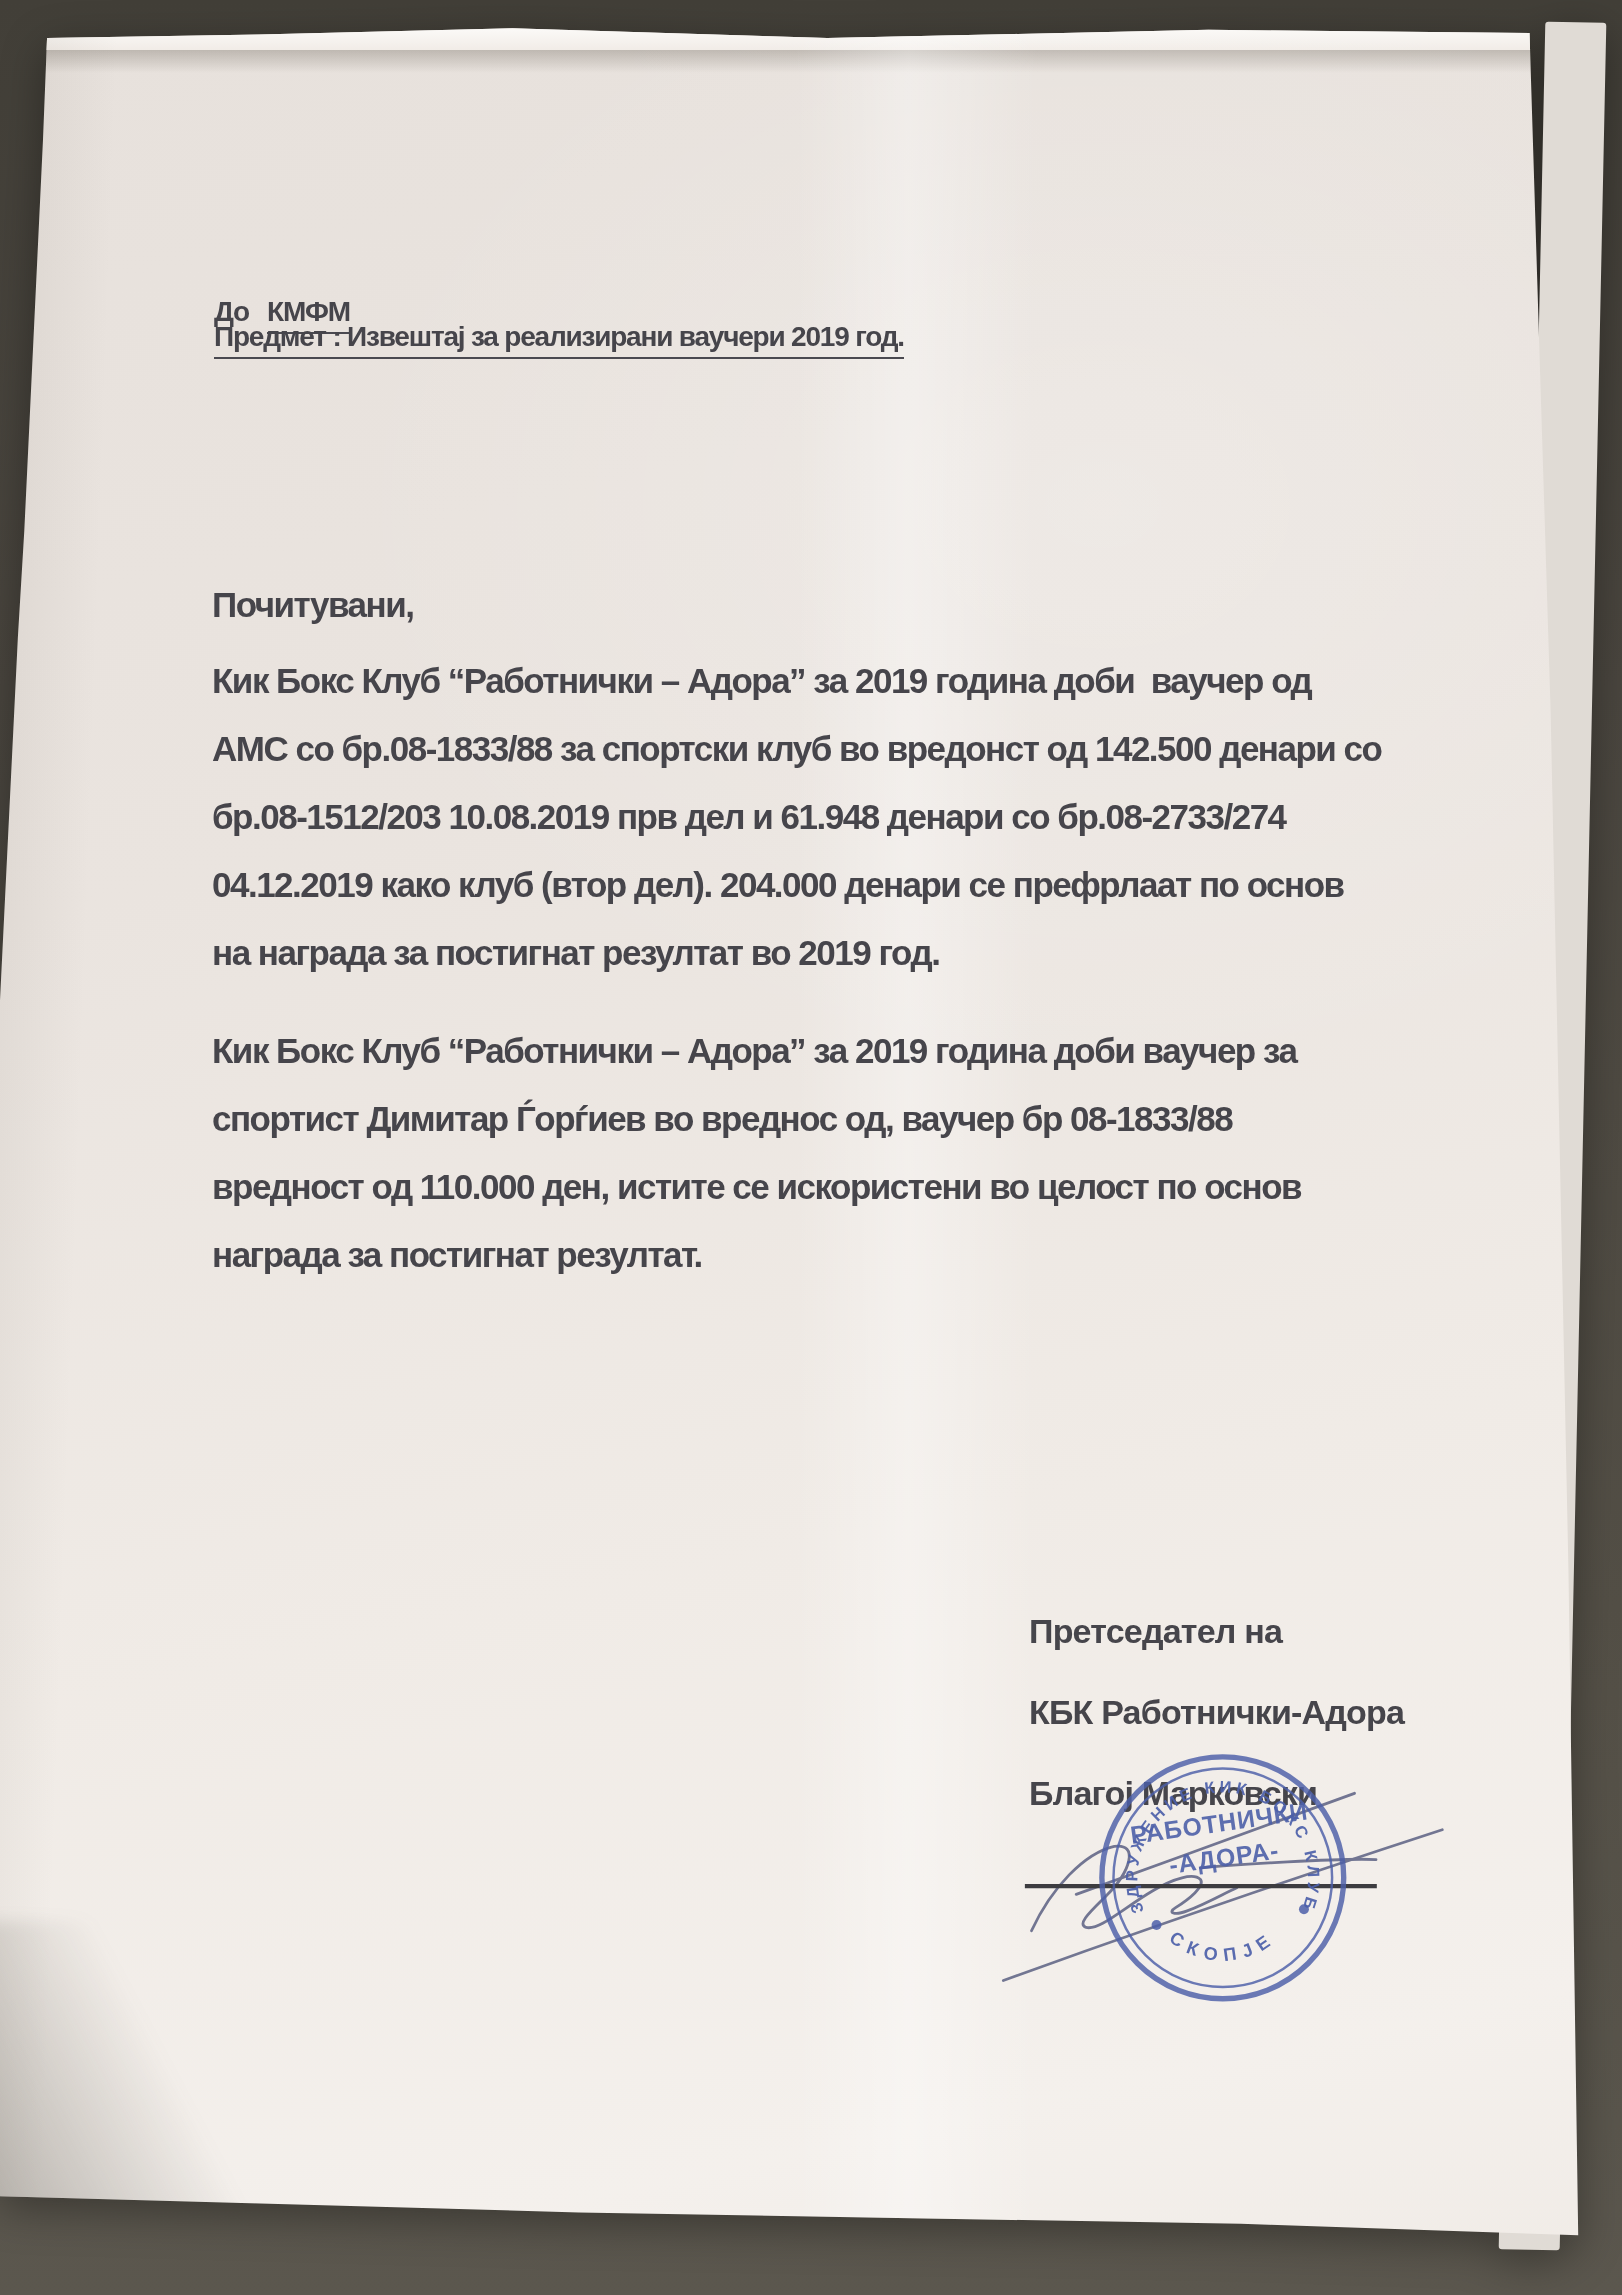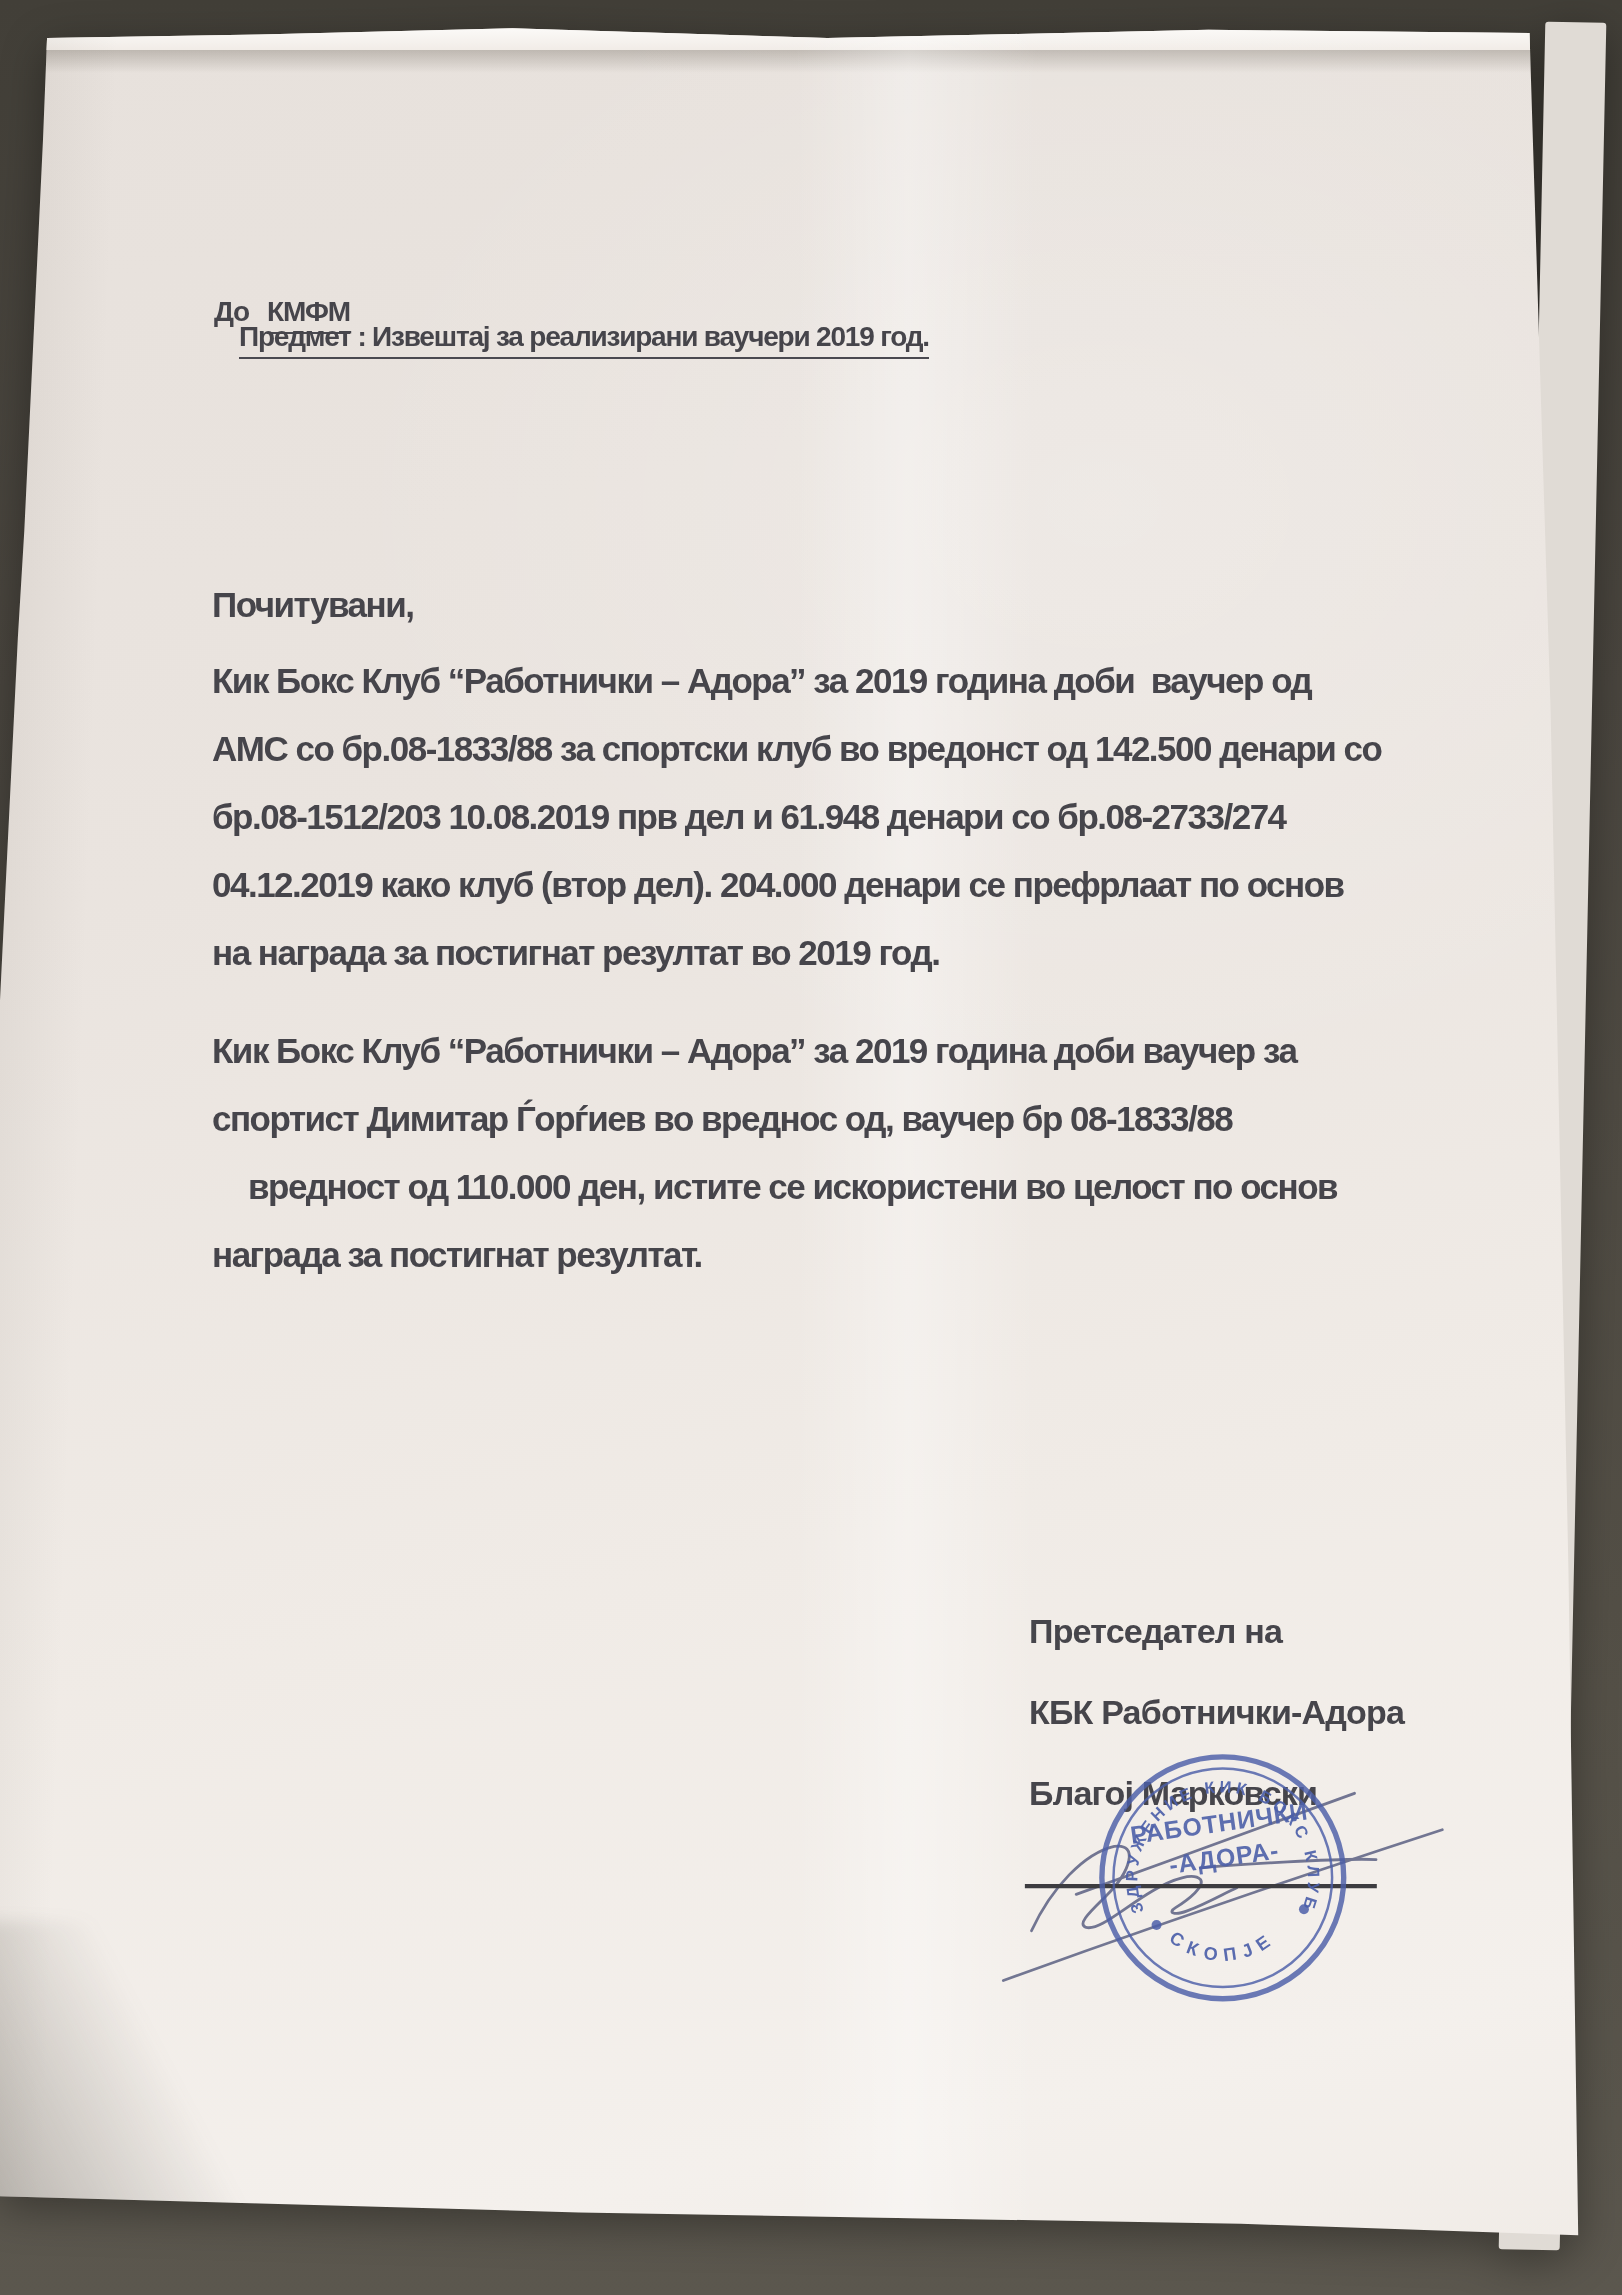--- a/index.html
+++ b/index.html
@@ -47,36 +47,36 @@
   <div class="paper-stack-edge"></div>
 
   <div class="paper">
     <div class="fold-hi"></div>
     <div class="fold-sh"></div>
     <div class="sheen"></div>
     <div class="shadow-bl"></div>
 
     <div class="txt hdr" style="left:214px;top:263px;margin-top:33px;"><span>До</span><span style="display:inline-block;width:18px;"></span><span class="ul">КМФМ</span></div>
 
-    <div class="txt hdr" style="left:214px;top:321px;margin-left:25px;"><span class="ul">Предмет : Извештај за реализирани ваучери 2019 год.</span></div>
+    <div class="txt hdr" style="left:214px;top:321px;"><span class="ul">Предмет : Извештај за реализирани ваучери 2019 год.</span></div>
 
     <div class="txt body-line" style="left:212px;top:571px;">Почитувани,</div>
 
     <div class="para" style="top:647px;">
       <div class="txt body-line" style="position:relative;">Кик Бокс Клуб “Работнички – Адора” за 2019 година доби  ваучер од</div>
       <div class="txt body-line" style="position:relative;text-align:right;">АМС со бр.08-1833/88 за спортски клуб во вредонст од 142.500 денари со</div>
       <div class="txt body-line" style="position:relative;">бр.08-1512/203 10.08.2019 прв дел и 61.948 денари со бр.08-2733/274</div>
       <div class="txt body-line" style="position:relative;">04.12.2019 како клуб (втор дел). 204.000 денари се префрлаат по основ</div>
       <div class="txt body-line" style="position:relative;">на награда за постигнат резултат во 2019 год.</div>
     </div>
 
     <div class="para" style="top:1017px;">
       <div class="txt body-line" style="position:relative;">Кик Бокс Клуб “Работнички – Адора” за 2019 година доби ваучер за</div>
       <div class="txt body-line" style="position:relative;">спортист Димитар Ѓорѓиев во вреднос од, ваучер бр 08-1833/88</div>
-      <div class="txt body-line" style="position:relative;margin-left:36px;">вредност од 110.000 ден, истите се искористени во целост по основ</div>
+      <div class="txt body-line" style="position:relative;">вредност од 110.000 ден, истите се искористени во целост по основ</div>
       <div class="txt body-line" style="position:relative;">награда за постигнат резултат.</div>
     </div>
 
     <div style="position:absolute;left:1029px;top:1591px;">
       <div class="txt sig-line" style="position:relative;">Претседател на</div>
       <div class="txt sig-line" style="position:relative;">КБК Работнички-Адора</div>
       <div class="txt sig-line" style="position:relative;">Благој Марковски</div>
     </div>
 
     <svg class="stamp-sig" viewBox="0 0 640 420">

